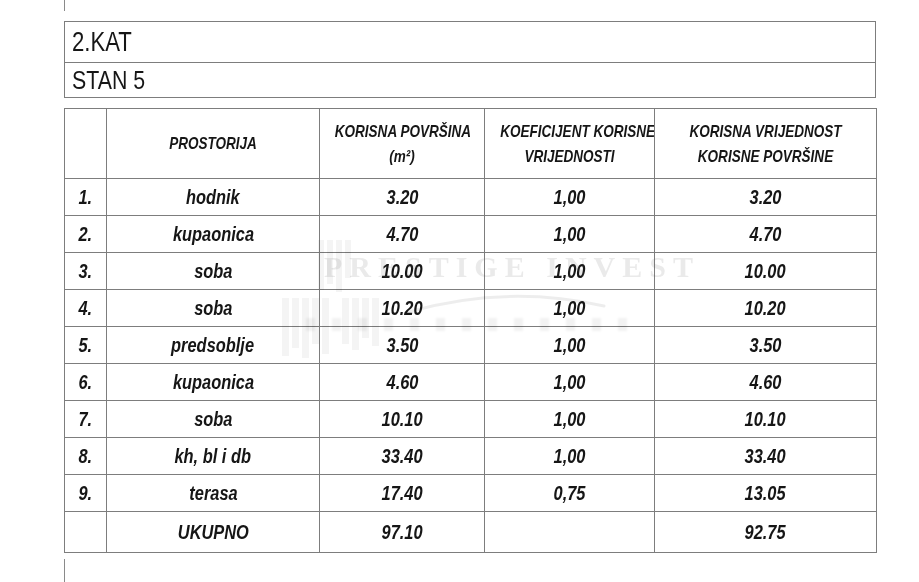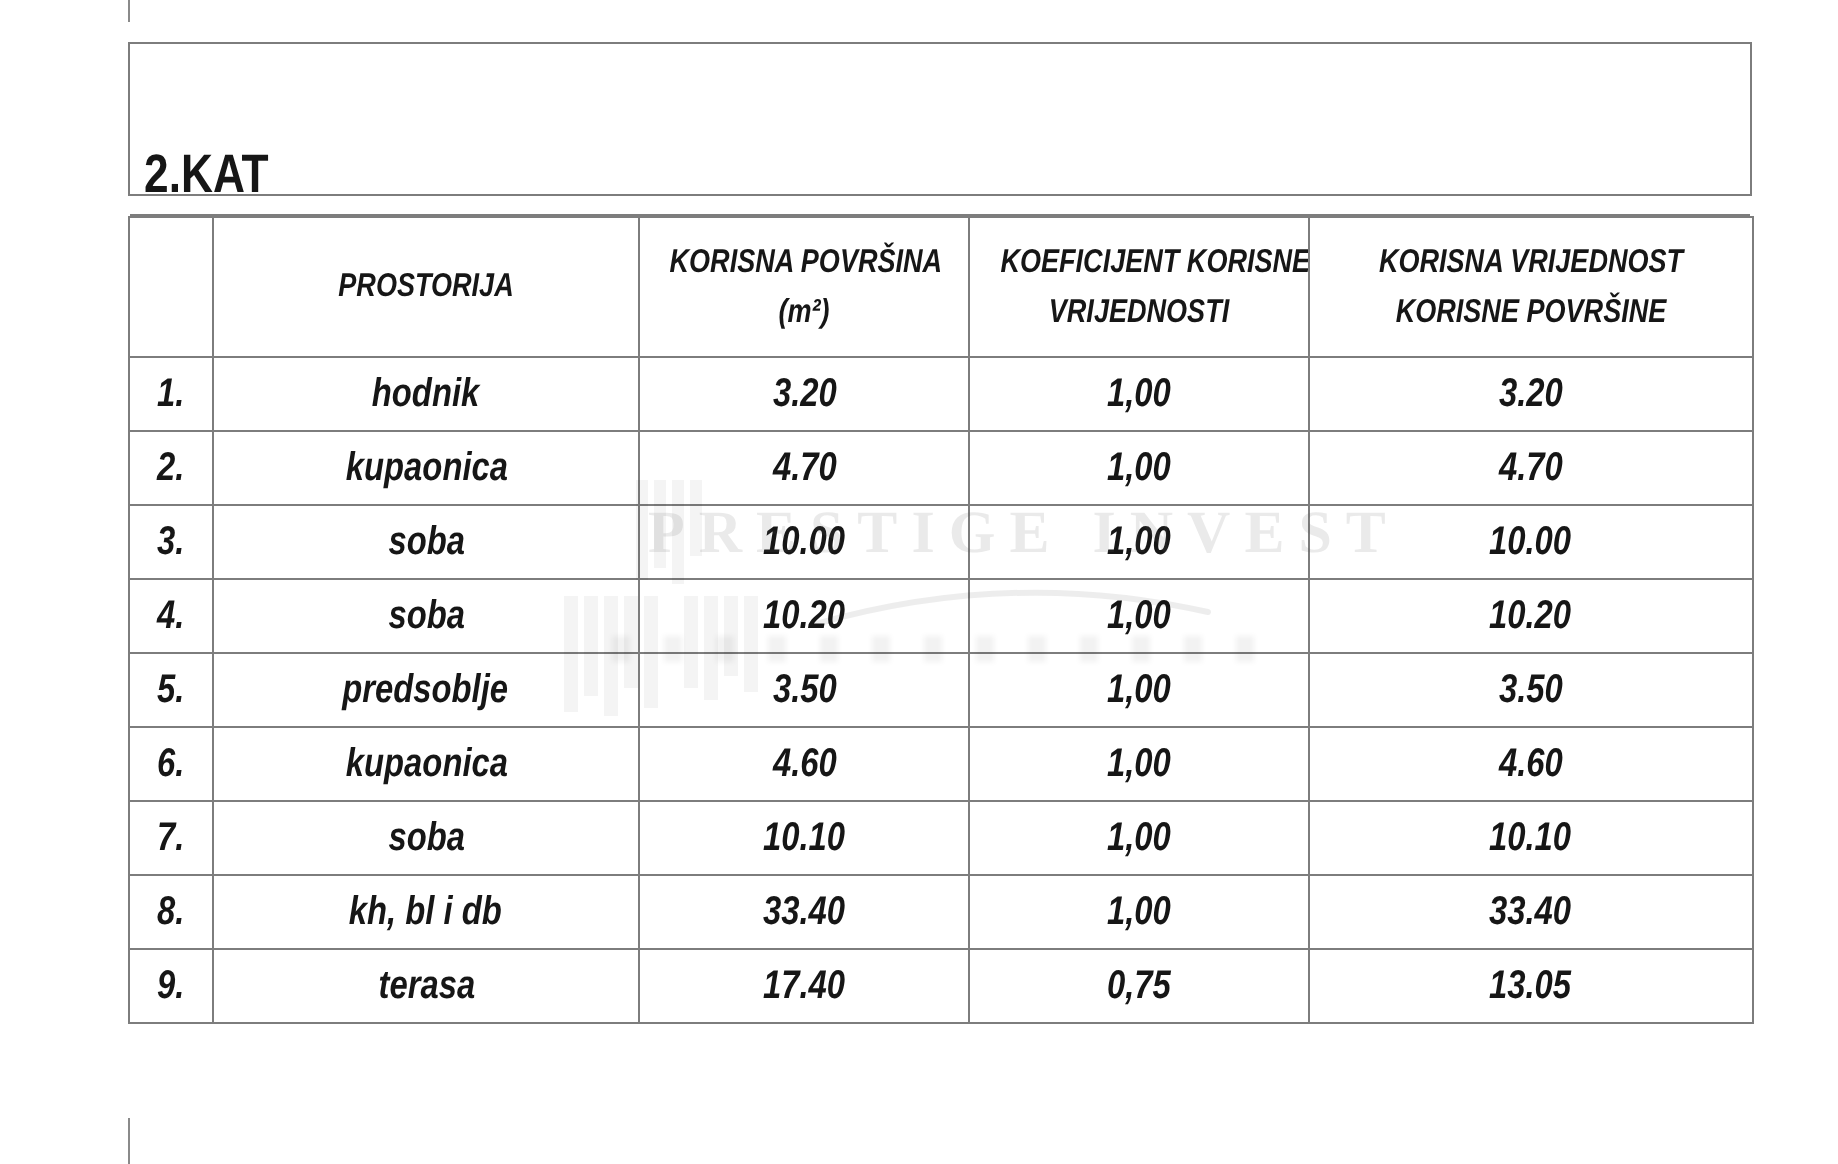--- a/index.html
+++ b/index.html
@@ -14,21 +14,21 @@
   
   .stub { position:absolute; left:64px; width:1px; background:#8a8a8a; }
   .stub-top { top:0; height:11px; }
   .stub-bottom { top:559px; height:23px; }
 
   
   .titles {
     position:absolute; left:64px; top:21px; width:812px; height:77px;
     box-sizing:border-box; border:1px solid #7d7d7d; background:transparent;
   }
-  .trow { display:flex; align-items:center; padding-left:7px; font-weight:bold; box-sizing:border-box;margin-top:45px; }
+  .trow { display:flex; align-items:center; padding-left:7px; font-weight:normal; box-sizing:border-box; }
   .trow1 { height:41px; border-bottom:1px solid #7d7d7d; font-size:27px; }
   .trow2 { height:35px; font-size:26px; }
 
   
   .ct { display:inline-block; transform:scaleX(0.82); transform-origin:center; white-space:nowrap; letter-spacing:0; }
   .ct-left { transform-origin:left center; }
   .ct-block { display:block; }
 
   
   table.areas {
@@ -72,20 +72,23 @@
 
 <div class="page">
 
   <div class="stub stub-top"></div>
   <div class="stub stub-bottom"></div>
 
   <div class="titles">
     <div class="trow trow1">
       <span class="ct ct-left">2.KAT</span>
     </div>
+    <div class="trow trow2">
+      <span class="ct ct-left">STAN 5</span>
+    </div>
   </div>
 
   <table class="areas">
     <colgroup>
       <col style="width:42px">
       <col style="width:213px">
       <col style="width:165px">
       <col style="width:170px">
       <col style="width:222px">
     </colgroup>
@@ -166,20 +169,27 @@
           <td><span class="ct">1,00</span></td>
           <td><span class="ct">33.40</span></td>
         </tr>
         <tr>
           <td><span class="ct">9.</span></td>
           <td><span class="ct">terasa</span></td>
           <td><span class="ct">17.40</span></td>
           <td><span class="ct">0,75</span></td>
           <td><span class="ct">13.05</span></td>
         </tr>
+        <tr class="total">
+          <td><span class="ct"></span></td>
+          <td><span class="ct">UKUPNO</span></td>
+          <td><span class="ct">97.10</span></td>
+          <td><span class="ct"></span></td>
+          <td><span class="ct">92.75</span></td>
+        </tr>
       </tbody>
   </table>
 
   <div class="watermark">
     <div class="wm-cluster cl-a">
       <div style="height:50px"></div>
         <div style="height:44px"></div>
         <div style="height:52px"></div>
         <div style="height:38px"></div>
     </div>

